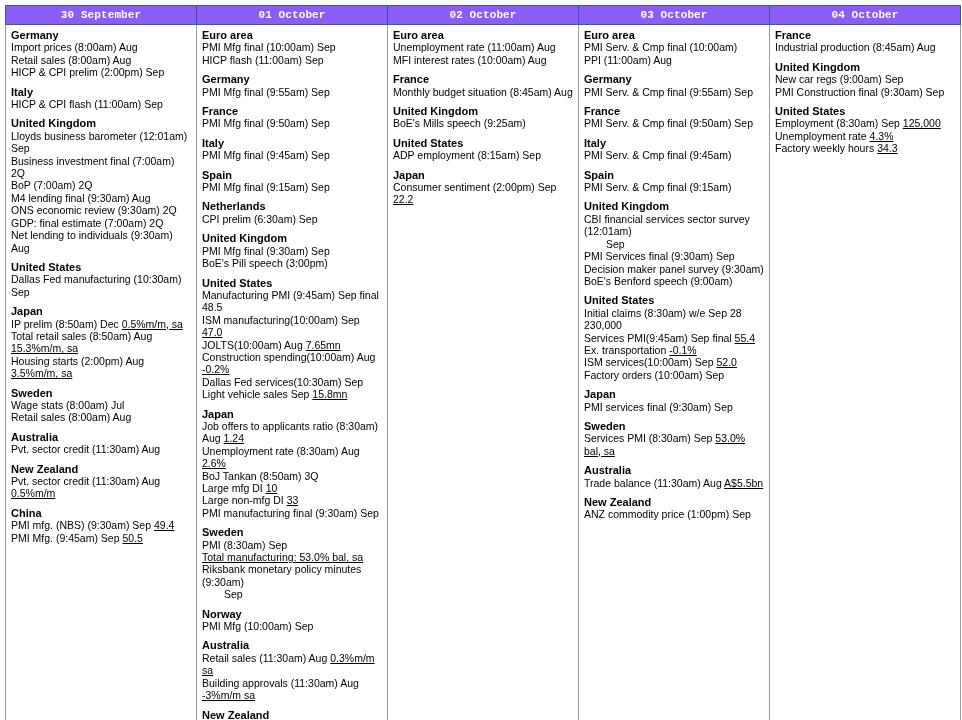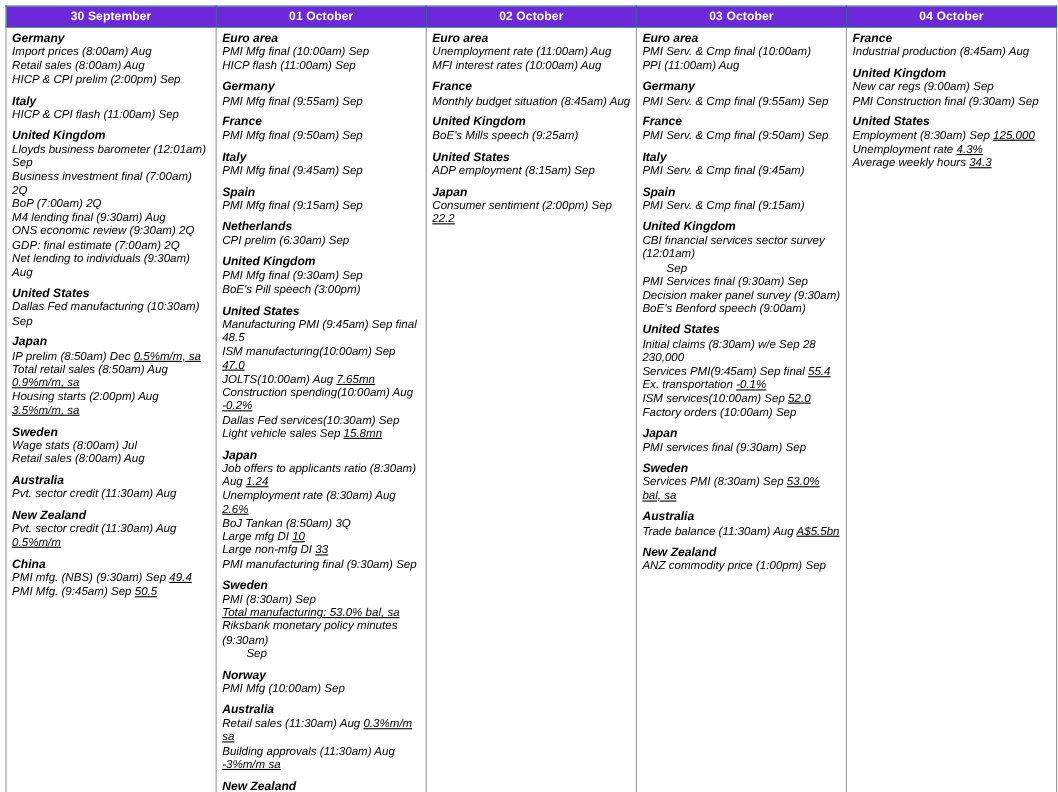--- a/index.html
+++ b/index.html
@@ -17,29 +17,30 @@
   }
   table.cal {
     border-collapse: collapse;
     table-layout: fixed;
     width: 956px;
     margin: 5px 0 0 5px;
     height: 710px;
   }
   table.cal col { width: 190px; }
   th.dayhead {
-    background: #6d28d9;
+    background: #8b5cf6;
     color: #ffffff;
     font-size: 11px;
     font-weight: bold;
     text-align: center;
     padding: 3px 2px;
     border: 1px solid #2d5f90;
     height: 18px;
     letter-spacing: 0.1px;
+    font-family: Liberation Mono, monospace;
   }
   td.daycell {
     border: 1px solid #9a9a9a;
     vertical-align: top;
     padding: 4px 5px 3px 5px;
     font-size: 10.5px;
     color: #000000;
     line-height: 12.4px;
     position: relative;
   }
@@ -49,21 +50,21 @@
     margin-top: 7px;
     margin-bottom: 0px;
   }
   .country.first { margin-top: 0; }
   .evt {
     font-size: 10.5px;
     white-space: normal;
   }
   .evt .u { text-decoration: underline; margin-top: 24px; }
   .indent { padding-left: 22px; }
-  .cellinner { padding-bottom: 18px; font-style: italic; }
+  .cellinner { padding-bottom: 18px; }
 </style>
 </head>
 <body>
 
 <div id="page">
   <table class="cal">
     <colgroup>
       <col>
         <col>
         <col>
@@ -94,21 +95,21 @@
               <div class="evt"><span>Business investment final (7:00am) 2Q</span></div>
               <div class="evt"><span>BoP (7:00am) 2Q</span></div>
               <div class="evt"><span>M4 lending final (9:30am) Aug</span></div>
               <div class="evt"><span>ONS economic review (9:30am) 2Q</span></div>
               <div class="evt"><span>GDP: final estimate (7:00am) 2Q</span></div>
               <div class="evt"><span>Net lending to individuals (9:30am) Aug</span></div>
               <div class="country">United States</div>
               <div class="evt"><span>Dallas Fed manufacturing (10:30am) Sep</span></div>
               <div class="country">Japan</div>
               <div class="evt"><span>IP prelim (8:50am) Dec </span><span class="u">0.5%m/m, sa</span></div>
-              <div class="evt"><span>Total retail sales (8:50am) Aug </span><span class="u">0.9%m/m, sa</span></div>
+              <div class="evt"><span>Total retail sales (8:50am) Aug </span><span class="u">15.3%m/m, sa</span></div>
               <div class="evt"><span>Housing starts (2:00pm) Aug </span><span class="u">3.5%m/m, sa</span></div>
               <div class="country">Sweden</div>
               <div class="evt"><span>Wage stats (8:00am) Jul</span></div>
               <div class="evt"><span>Retail sales (8:00am) Aug</span></div>
               <div class="country">Australia</div>
               <div class="evt"><span>Pvt. sector credit (11:30am) Aug</span></div>
               <div class="country">New Zealand</div>
               <div class="evt"><span>Pvt. sector credit (11:30am) Aug </span><span class="u">0.5%m/m</span></div>
               <div class="country">China</div>
               <div class="evt"><span>PMI mfg. (NBS) (9:30am) Sep </span><span class="u">49.4</span></div>
@@ -213,19 +214,19 @@
         <td class="daycell">
             <div class="cellinner">
               <div class="country first">France</div>
               <div class="evt"><span>Industrial production (8:45am) Aug</span></div>
               <div class="country">United Kingdom</div>
               <div class="evt"><span>New car regs (9:00am) Sep</span></div>
               <div class="evt"><span>PMI Construction final (9:30am) Sep</span></div>
               <div class="country">United States</div>
               <div class="evt"><span>Employment (8:30am) Sep </span><span class="u">125,000</span></div>
               <div class="evt"><span>Unemployment rate </span><span class="u">4.3%</span></div>
-              <div class="evt"><span>Average weekly hours </span><span class="u">34.3</span></div>
+              <div class="evt"><span>Factory weekly hours </span><span class="u">34.3</span></div>
             </div>
           </td>
       </tr>
     </tbody>
   </table>
 </div>
 
 </body></html>

